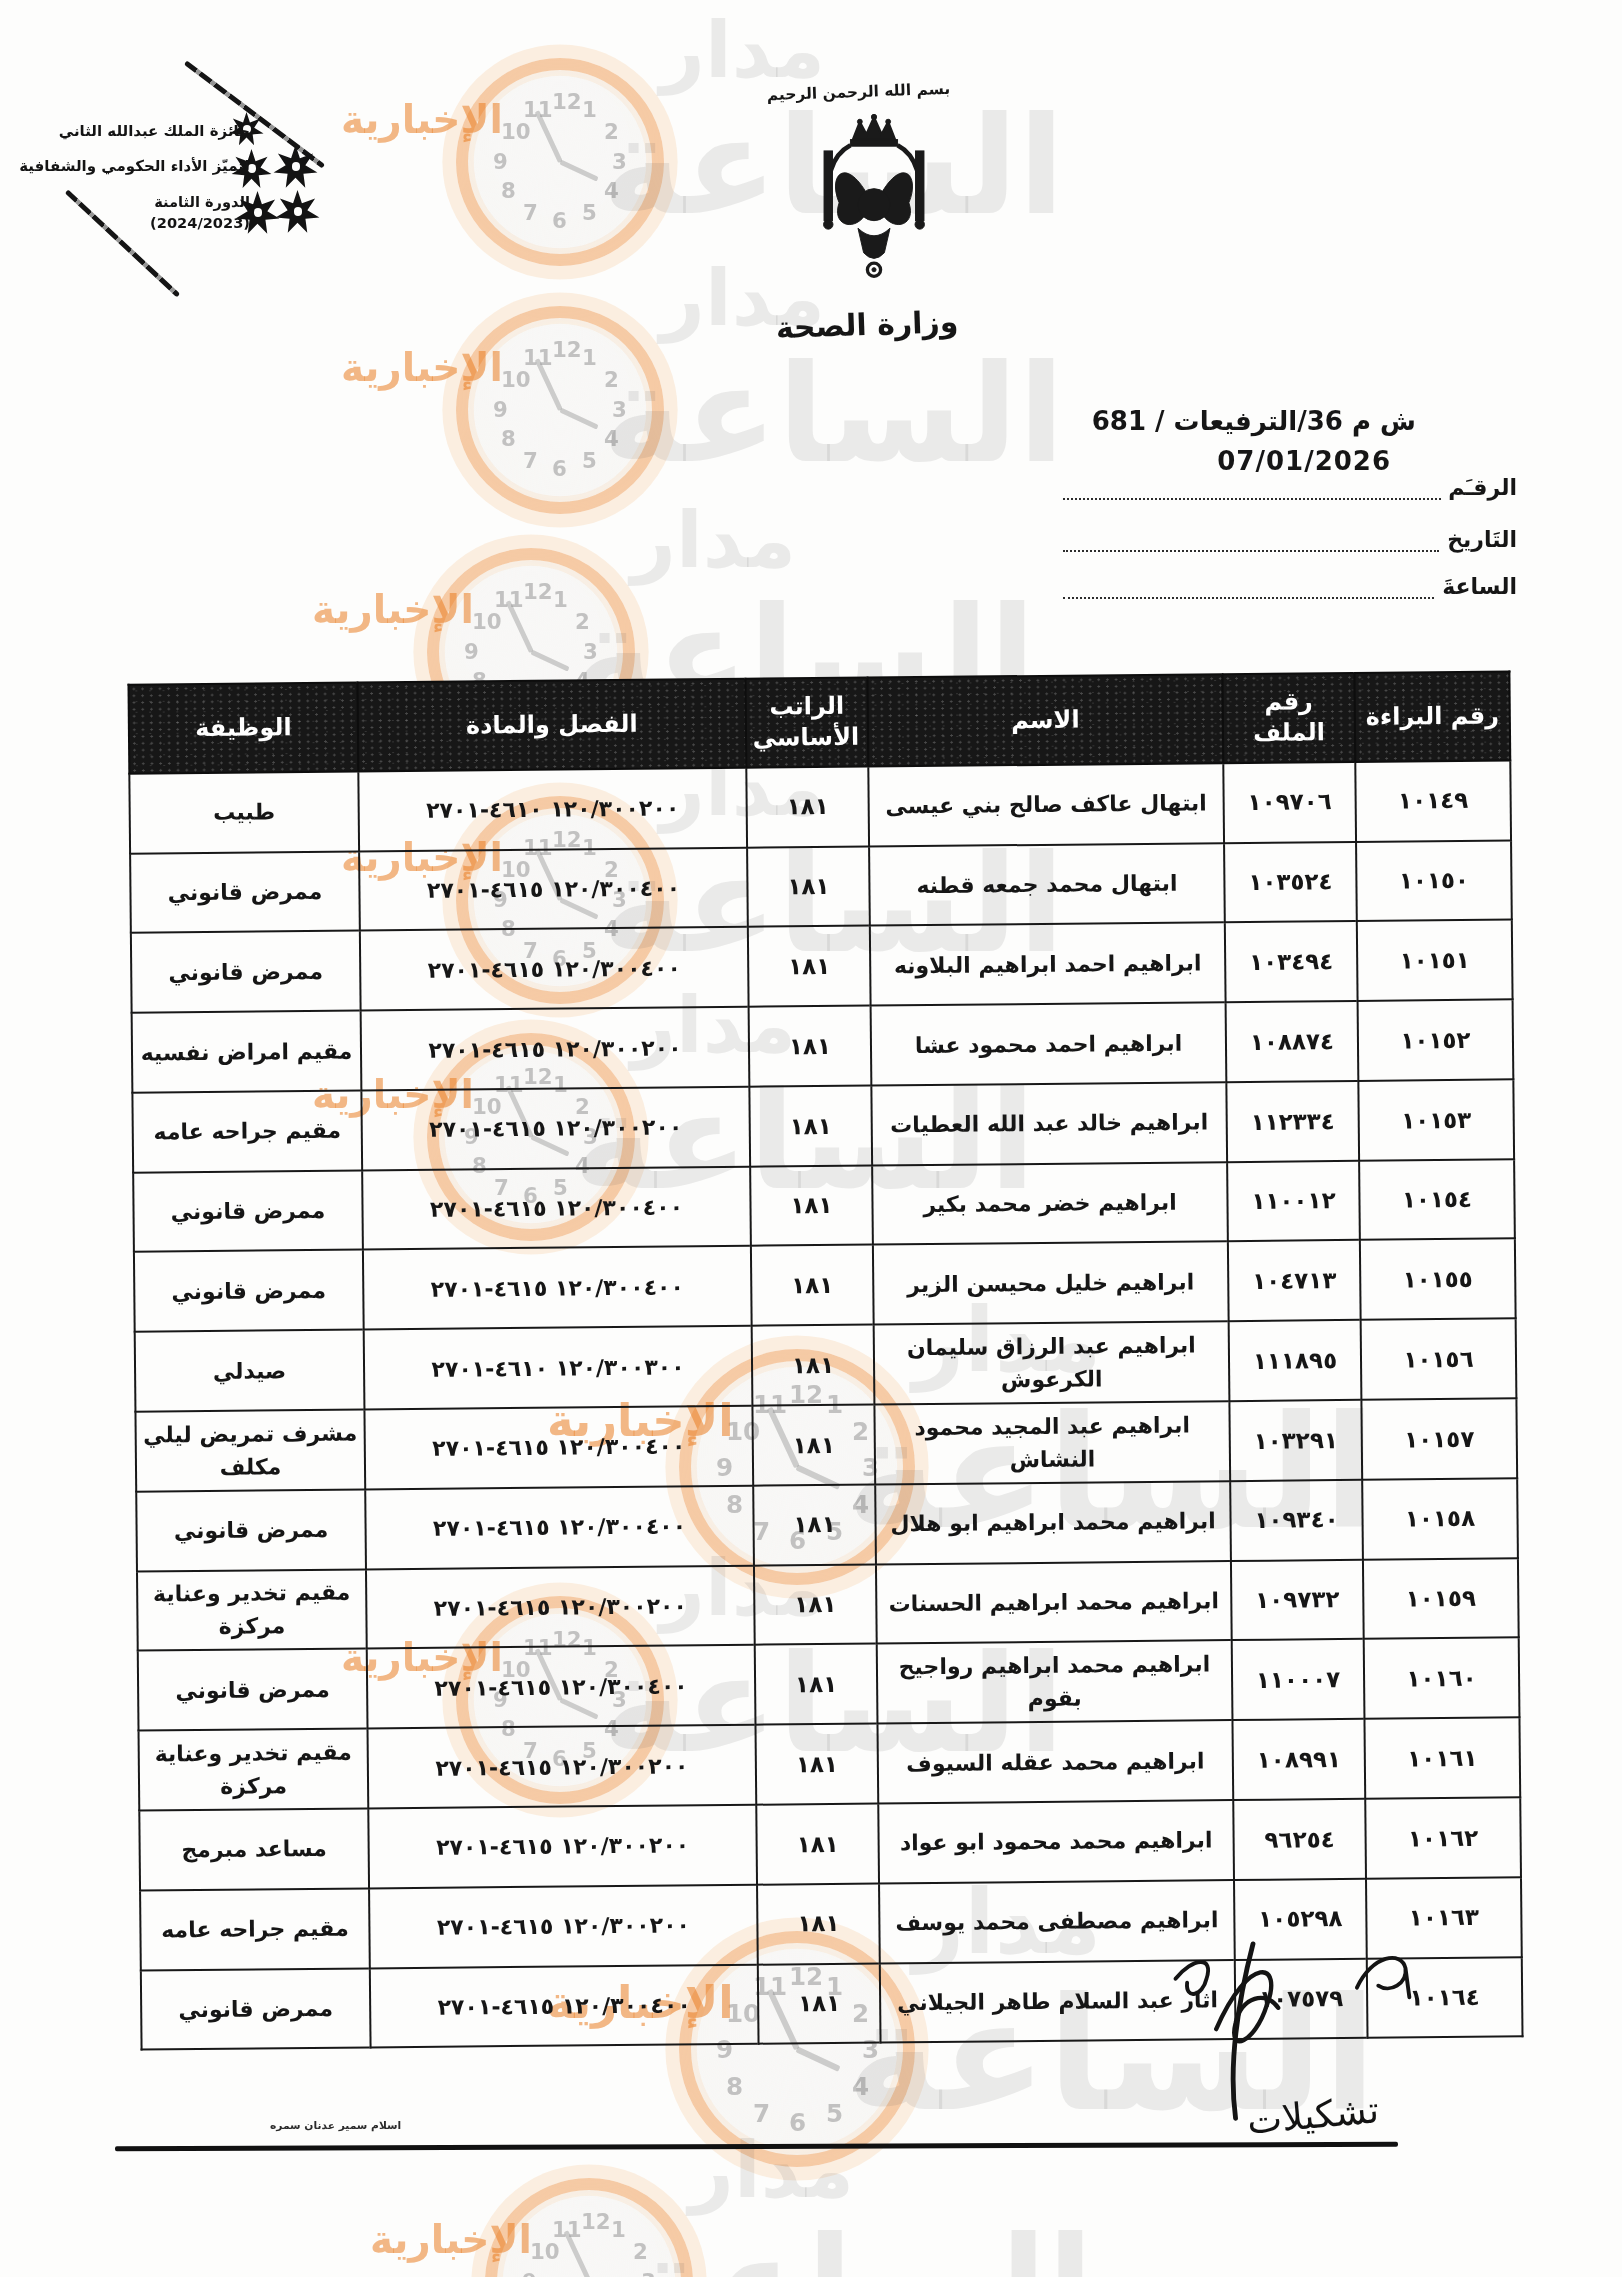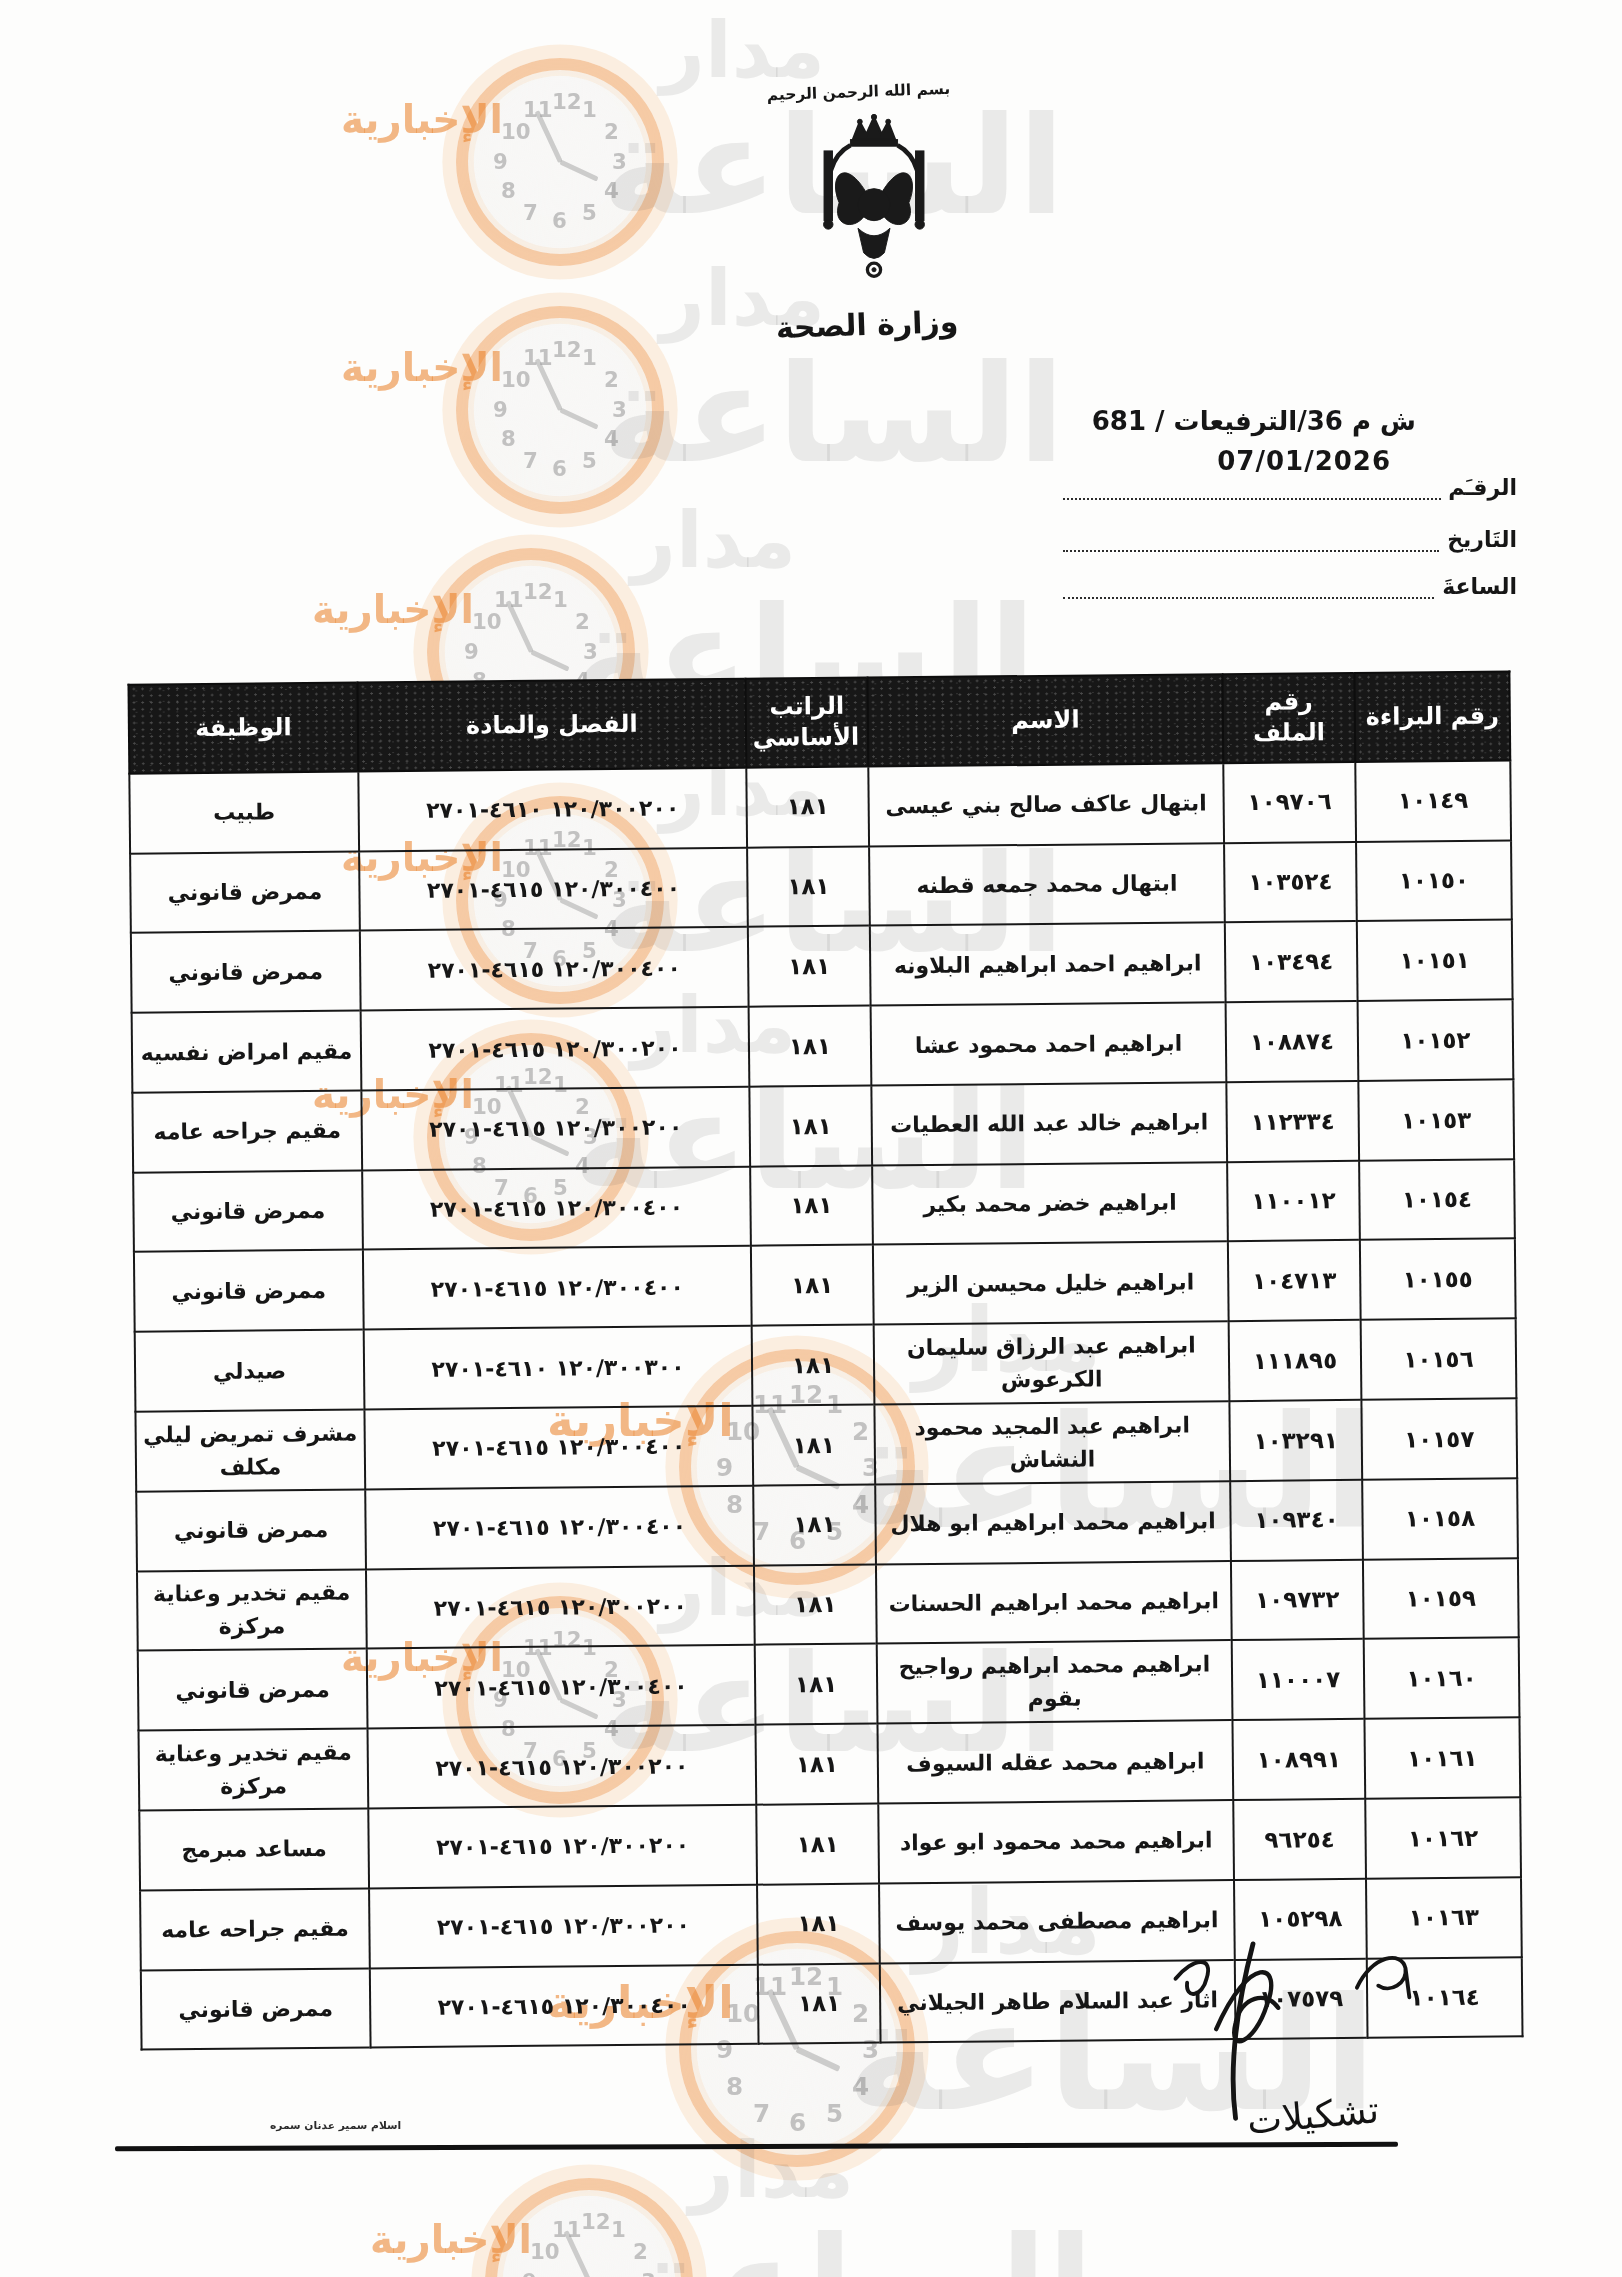--- a/index.html
+++ b/index.html
@@ -263,20 +263,33 @@
           <div class="wm-hand" style="width: 4.9px; height: 56px; left: 90px; top: 36px; transform: rotate(-25deg);"></div>
         </div>
         <div class="wm-saa" style="font-size: 136px; left: 146px; top: 29px;">الساعة</div>
         <div class="wm-madar" style="font-size: 78px; left: 204px; top: -53px;">مدار</div>
         <div class="wm-badge" style="font-size: 39px; left: -115px; top: 39px;">الإخبارية</div>
       </div>
     </div>
 
   <div class="content">
 
+    <div class="stamp">
+      <div class="slash slash-a"></div>
+      <div class="slash slash-b"></div>
+      <div class="star" style="left:171px; top:68px; width:35px; height:35px;"></div>
+      <div class="star" style="left:173px; top:105px; width:41px; height:41px;"></div>
+      <div class="star" style="left:215px; top:101px; width:45px; height:45px;"></div>
+      <div class="star" style="left:177px; top:147px; width:45px; height:45px;"></div>
+      <div class="star" style="left:217px; top:146px; width:45px; height:45px;"></div>
+      <div class="stamp-line" style="top:78px; font-size:15px;">جائزة الملك عبدالله الثاني</div>
+      <div class="stamp-line" style="top:113px; font-size:15px;">لتميّز الأداء الحكومي والشفافية</div>
+      <div class="stamp-line" style="top:149px; font-size:14.6px;">الدورة الثامنة</div>
+      <div class="stamp-line" style="top:170px; font-size:14.6px;">(2024/2023)</div>
+    </div>
 
     <div class="bismillah">بسم الله الرحمن الرحيم</div>
     <svg class="crest" width="132" height="184" viewBox="0 0 140 190">
       <g fill="#1a1a1a" stroke="#1a1a1a">
         <path d="M48,32 L55,14 L62,27 L70,9 L78,27 L85,14 L92,32 Z" stroke-width="3" fill="#1a1a1a"></path>
         <circle cx="55" cy="13" r="2.6"></circle>
           <circle cx="70" cy="8" r="2.8"></circle>
           <circle cx="85" cy="13" r="2.6"></circle>
         <rect x="45" y="32" width="50" height="7"></rect>
         <path d="M45,38 C22,50 18,78 22,112" fill="none" stroke-width="5"></path>

